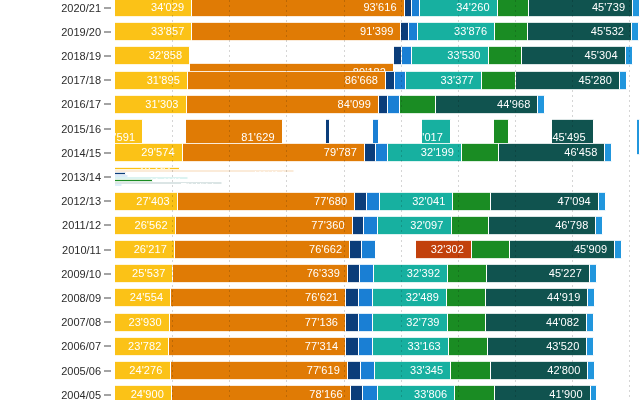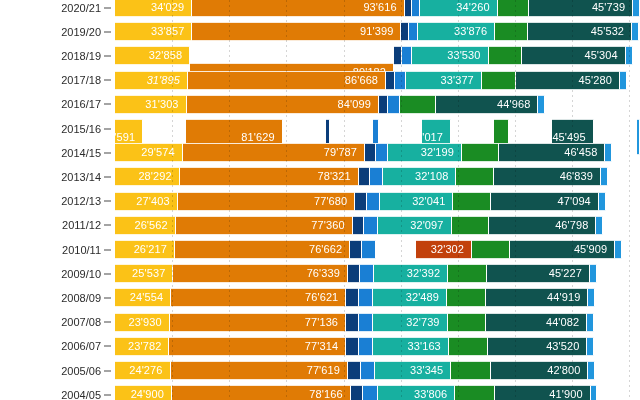--- a/index.html
+++ b/index.html
@@ -142,21 +142,21 @@
           <div class="seg" style="width: 76.671px; background: rgb(23, 176, 160); border-top: 1px solid rgba(255, 255, 255, 0.85); border-bottom: 1px solid rgba(255, 255, 255, 0.85); border-right: 1.5px solid rgb(255, 255, 255);">
             <span class="val">33'530</span>
           </div>
           <div class="seg" style="width: 33.6136px; background: rgb(26, 140, 35); border-top: 1px solid rgba(255, 255, 255, 0.85); border-bottom: 1px solid rgba(255, 255, 255, 0.85); border-right: 1.5px solid rgb(255, 255, 255);"></div>
           <div class="seg" style="width: 103.594px; background: rgb(16, 83, 79); border-top: 1px solid rgba(255, 255, 255, 0.85); border-bottom: 1px solid rgba(255, 255, 255, 0.85); border-right: 1.5px solid rgb(255, 255, 255);">
             <span class="val">45'304</span>
           </div>
           <div class="seg" style="width: 6.85991px; background: rgb(33, 150, 221); border-top: 1px solid rgba(255, 255, 255, 0.85); border-bottom: 1px solid rgba(255, 255, 255, 0.85); border-right: 1.5px solid rgb(255, 255, 255);"></div>
         </div>
         <div class="row" style="top: 70.6px; height: 19px;">
-          <div class="seg" style="width: 72.9323px; background: rgb(251, 194, 23); border-top: 1px solid rgba(255, 255, 255, 0.85); border-bottom: 1px solid rgba(255, 255, 255, 0.85); border-right: 1.5px solid rgb(255, 255, 255); font-style: italic;">
+          <div class="seg" style="width: 72.9323px; background: rgb(251, 194, 23); border-top: 1px solid rgba(255, 255, 255, 0.85); border-bottom: 1px solid rgba(255, 255, 255, 0.85); border-right: 1.5px solid rgb(255, 255, 255);">
             <span class="val">31'895</span>
           </div>
           <div class="seg" style="width: 198.178px; background: rgb(224, 123, 5); border-top: 1px solid rgba(255, 255, 255, 0.85); border-bottom: 1px solid rgba(255, 255, 255, 0.85); border-right: 1.5px solid rgb(255, 255, 255);">
             <span class="val">86'668</span>
           </div>
           <div class="seg" style="width: 8.68922px; background: rgb(11, 61, 122); border-top: 1px solid rgba(255, 255, 255, 0.85); border-bottom: 1px solid rgba(255, 255, 255, 0.85); border-right: 1.5px solid rgb(255, 255, 255);"></div>
           <div class="seg" style="width: 10.7472px; background: rgb(26, 127, 212); border-top: 1px solid rgba(255, 255, 255, 0.85); border-bottom: 1px solid rgba(255, 255, 255, 0.85); border-right: 1.5px solid rgb(255, 255, 255);"></div>
           <div class="seg" style="width: 76.3211px; background: rgb(23, 176, 160); border-top: 1px solid rgba(255, 255, 255, 0.85); border-bottom: 1px solid rgba(255, 255, 255, 0.85); border-right: 1.5px solid rgb(255, 255, 255);">
             <span class="val">33'377</span>
           </div>
@@ -210,21 +210,21 @@
           <div class="seg" style="width: 12.8052px; background: rgb(26, 127, 212); border-top: 1px solid rgba(255, 255, 255, 0.85); border-bottom: 1px solid rgba(255, 255, 255, 0.85); border-right: 1.5px solid rgb(255, 255, 255);"></div>
           <div class="seg" style="width: 73.6275px; background: rgb(23, 176, 160); border-top: 1px solid rgba(255, 255, 255, 0.85); border-bottom: 1px solid rgba(255, 255, 255, 0.85); border-right: 1.5px solid rgb(255, 255, 255);">
             <span class="val">32'199</span>
           </div>
           <div class="seg" style="width: 37.2722px; background: rgb(26, 140, 35); border-top: 1px solid rgba(255, 255, 255, 0.85); border-bottom: 1px solid rgba(255, 255, 255, 0.85); border-right: 1.5px solid rgb(255, 255, 255);"></div>
           <div class="seg" style="width: 106.233px; background: rgb(16, 83, 79); border-top: 1px solid rgba(255, 255, 255, 0.85); border-bottom: 1px solid rgba(255, 255, 255, 0.85); border-right: 1.5px solid rgb(255, 255, 255);">
             <span class="val">46'458</span>
           </div>
           <div class="seg" style="width: 6.85991px; background: rgb(33, 150, 221); border-top: 1px solid rgba(255, 255, 255, 0.85); border-bottom: 1px solid rgba(255, 255, 255, 0.85); border-right: 1.5px solid rgb(255, 255, 255);"></div>
         </div>
-        <div class="row" style="top: 167.4px; height: 19px;">
+        <div class="row" style="top: 167.4px; height: 19px; flex-direction: column;">
           <div class="seg" style="width: 64.6936px; background: rgb(251, 194, 23); border-top: 1px solid rgba(255, 255, 255, 0.85); border-bottom: 1px solid rgba(255, 255, 255, 0.85); border-right: 1.5px solid rgb(255, 255, 255);">
             <span class="val">28'292</span>
           </div>
           <div class="seg" style="width: 179.092px; background: rgb(224, 123, 5); border-top: 1px solid rgba(255, 255, 255, 0.85); border-bottom: 1px solid rgba(255, 255, 255, 0.85); border-right: 1.5px solid rgb(255, 255, 255);">
             <span class="val">78'321</span>
           </div>
           <div class="seg" style="width: 10.9759px; background: rgb(11, 61, 122); border-top: 1px solid rgba(255, 255, 255, 0.85); border-bottom: 1px solid rgba(255, 255, 255, 0.85); border-right: 1.5px solid rgb(255, 255, 255);"></div>
           <div class="seg" style="width: 13.2625px; background: rgb(26, 127, 212); border-top: 1px solid rgba(255, 255, 255, 0.85); border-bottom: 1px solid rgba(255, 255, 255, 0.85); border-right: 1.5px solid rgb(255, 255, 255);"></div>
           <div class="seg" style="width: 73.4194px; background: rgb(23, 176, 160); border-top: 1px solid rgba(255, 255, 255, 0.85); border-bottom: 1px solid rgba(255, 255, 255, 0.85); border-right: 1.5px solid rgb(255, 255, 255);">
             <span class="val">32'108</span>

